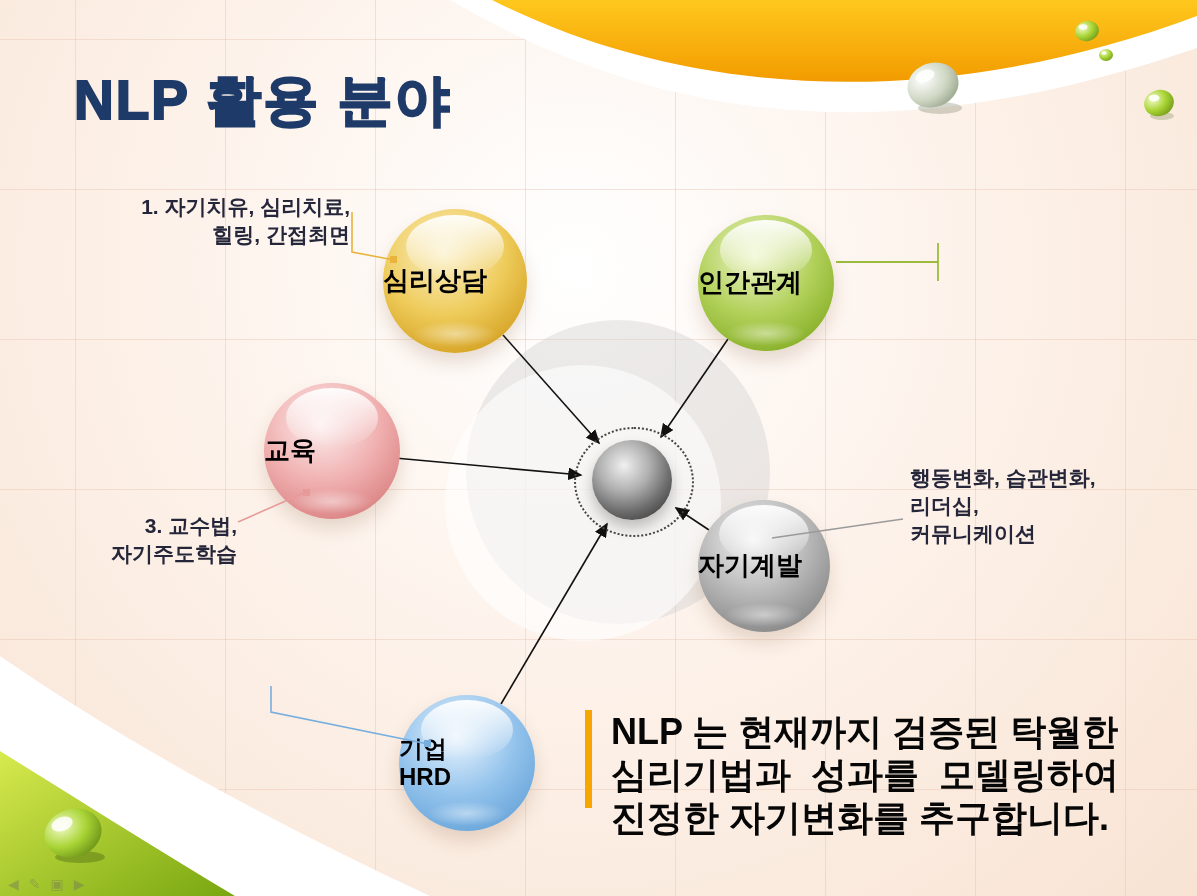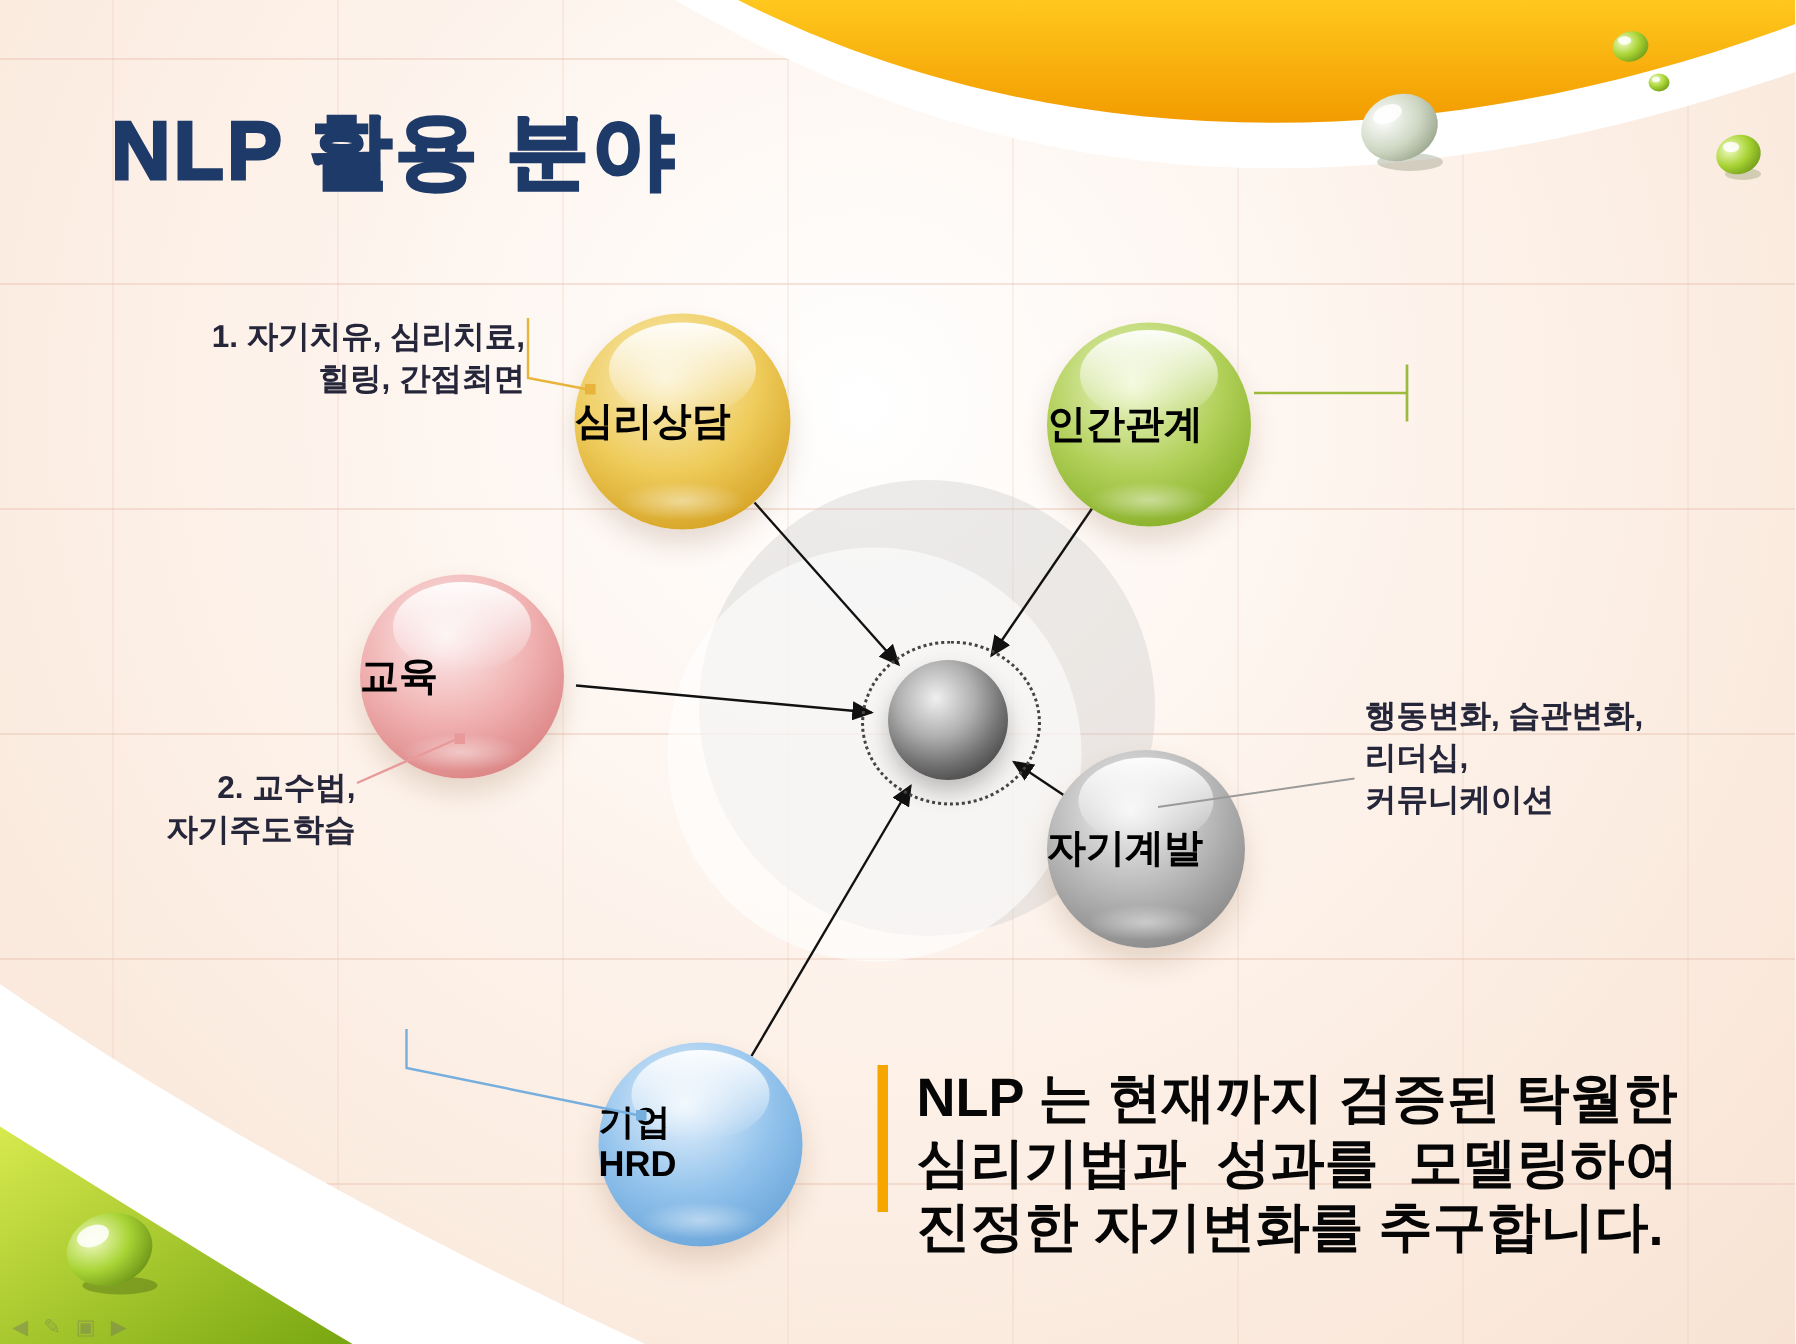--- a/index.html
+++ b/index.html
@@ -61,21 +61,21 @@
   }
 
   .page-title {
     position:absolute; z-index:7; left:74px; top:64px; margin:0;
     font-size:55px; font-weight:bold; letter-spacing:2px; color:#1e3a68;
     -webkit-text-stroke:2px #1e3a68;
   }
 
   .note { position:absolute; z-index:7; font-weight:700; font-size:21px; color:#26263a; line-height:1.34; }
   .note span { display:block; }
-  .note-1 { left:90px;  top:211px; width:260px; text-align:right; }
+  .note-1 { left:90px;  top:193px; width:260px; text-align:right; }
   .note-2 { left:55px;  top:512px; width:182px; text-align:right; }
   .note-3 { left:38px;  top:688px; width:240px; text-align:left; }
   .note-4 { left:952px; top:240px; width:245px; text-align:left; }
   .note-5 { left:910px; top:464px; width:260px; text-align:left; }
 
   .statement { position:absolute; z-index:7; left:585px; top:710px; display:flex; align-items:flex-start; }
   .statement-bar { width:7px; height:98px; background:#f7a600; margin-right:19px; }
   .statement-text span { display:block; font-size:36px; font-weight:800; color:#060606; line-height:1.2; white-space:pre; }
 
   .slideshow-toolbar { position:absolute; z-index:7; left:8px; bottom:4px; display:flex; gap:10px; opacity:.35; }
@@ -161,21 +161,21 @@
     <line x1="709" y1="530" x2="676" y2="508" stroke="#111" stroke-width="1.6" marker-end="url(#arrow)"></line>
     <line x1="501" y1="704" x2="607" y2="524" stroke="#111" stroke-width="1.6" marker-end="url(#arrow)"></line>
   </svg>
 
   <div class="sphere sphere-yellow" style="left:383px;top:209px;width:144px;height:144px">
     <span class="sphere-label">심리상담</span>
   </div>
   <div class="sphere sphere-green" style="left:698px;top:215px;width:136px;height:136px">
     <span class="sphere-label">인간관계</span>
   </div>
-  <div class="sphere sphere-pink" style="left:240px;top:383px;width:136px;height:136px">
+  <div class="sphere sphere-pink" style="left:264px;top:383px;width:136px;height:136px">
     <span class="sphere-label">교육</span>
   </div>
   <div class="sphere sphere-gray" style="left:698px;top:500px;width:132px;height:132px">
     <span class="sphere-label">자기계발</span>
   </div>
   <div class="sphere sphere-blue" style="left:399px;top:695px;width:136px;height:136px">
     <span class="sphere-label sphere-label-sm">기업</span>
     <span class="sphere-label sphere-label-sm">HRD</span>
   </div>
 
@@ -194,21 +194,21 @@
     <line x1="772" y1="538" x2="903" y2="519" stroke="#9a9a9a" stroke-width="1.4"></line>
   </svg>
 
   <h1 class="page-title">NLP 활용 분야</h1>
 
   <div class="note note-1">
     <span>1. 자기치유, 심리치료,</span>
     <span>힐링, 간접최면</span>
   </div>
   <div class="note note-2">
-    <span>2. 교수법,</span>
+    <span>3. 교수법,</span>
     <span>자기주도학습</span>
   </div>
   <div class="note note-5">
     <span>행동변화, 습관변화,</span>
     <span>리더십,</span>
     <span>커뮤니케이션</span>
   </div>
 
   <div class="statement">
     <div class="statement-bar"></div>

